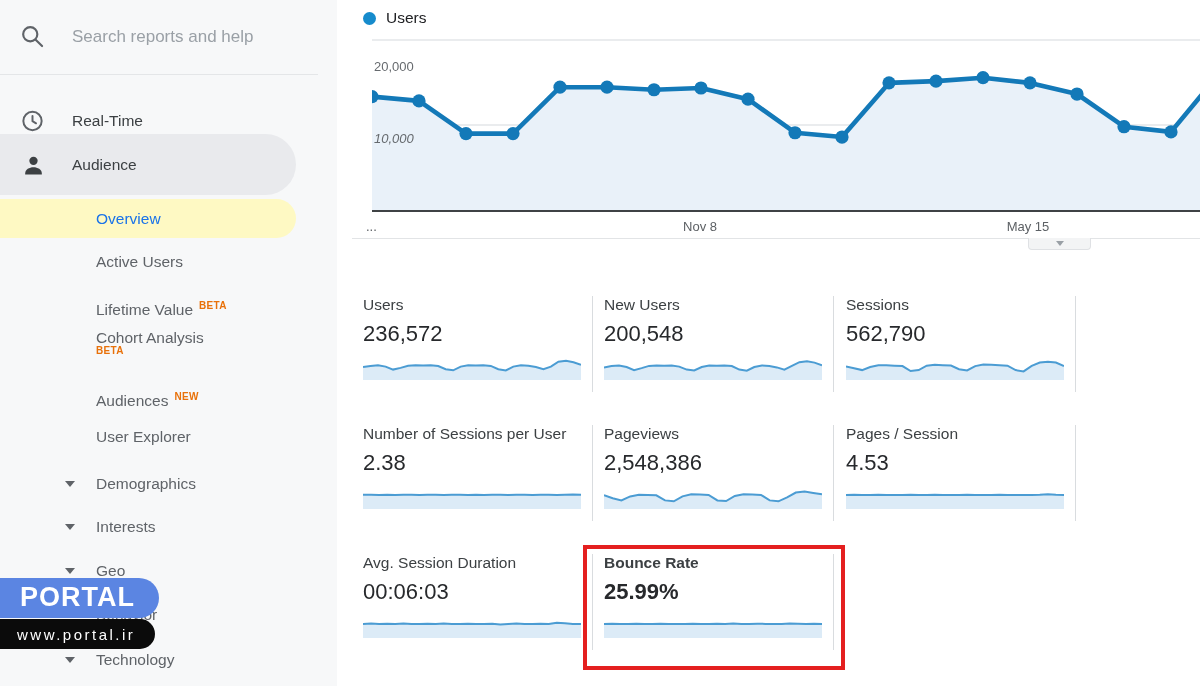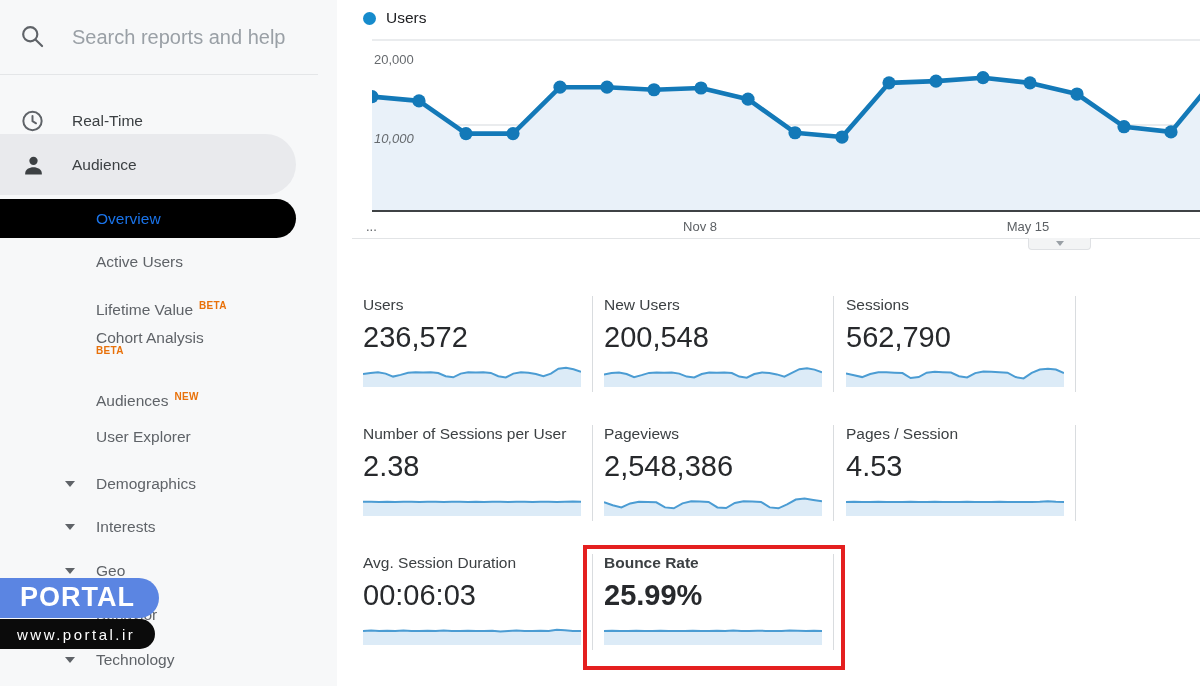--- a/index.html
+++ b/index.html
@@ -8,34 +8,34 @@
     position:relative; width:1200px; height:686px; overflow:hidden;
     font-family:"Liberation Sans", sans-serif; background:#ffffff;
   }
   
   #sidebar { position:absolute; left:0; top:0; width:337px; height:686px; background:#f7f8f9; }
   .search-row { position:absolute; left:0; top:0; width:337px; height:75px; }
   .search-icon { position:absolute; left:19px; top:23px; }
   .search-input {
     position:absolute; left:72px; top:22px; width:230px; height:30px;
     border:none; outline:none; background:transparent;
-    font-family:"Liberation Sans", sans-serif; font-size:20px; color:#3c4043;
+    font-family:"Liberation Sans", sans-serif; font-size:17px; color:#3c4043;
   }
   .search-input::placeholder { color:#9aa0a6; opacity:1; }
   .search-divider { position:absolute; left:0; top:74px; width:318px; height:1px; background:#e4e6e8; }
   .nav-item { position:absolute; left:0; height:28px; display:flex; align-items:center; cursor:pointer;margin-top:18px; }
   .nav-icon { position:absolute; left:20px; top:50%; transform:translateY(-50%); display:flex; }
   .nav-label { position:absolute; left:72px; font-size:15.5px; color:#3c4043; white-space:nowrap; }
   .pill-audience {
     position:absolute; left:0; top:134px; width:296px; height:61px;
     background:#e9eaed; border-radius:0 31px 31px 0;
   }
   .pill-overview {
     position:absolute; left:0; top:199px; width:296px; height:39px;
-    background:#000000; border-radius:0 20px 20px 0; cursor:pointer;
+    background:#fef9c3; border-radius:0 20px 20px 0; cursor:pointer;
   }
   .pill-overview .ov-label {
     position:absolute; left:96px; top:50%; transform:translateY(-50%);
     font-size:15.5px; color:#1a73e8; font-weight:500;
   }
   .subitem { position:absolute; left:96px; height:28px; line-height:28px; font-size:15.5px; color:#5f6368; white-space:nowrap; cursor:pointer; }
   .subitem .tri {
     position:absolute; left:-31px; top:11px; width:0; height:0;
     border-left:5px solid transparent; border-right:5px solid transparent; border-top:6px solid #5f6368;
   }
@@ -53,40 +53,40 @@
     background:#0b0b0b; border-radius:0 16px 16px 0; color:#fff;
     font-size:15px; letter-spacing:2.5px; display:flex; align-items:center; padding:0 20px 0 17px;
   }
   
   #main { position:absolute; left:337px; top:0; width:863px; height:686px; background:#fff; }
   .legend { position:absolute; left:26px; top:9px; display:flex; align-items:center; }
   .legend-dot { width:13px; height:13px; border-radius:50%; background:#168bcc; }
   .legend-label { margin-left:10px; font-size:15.5px; color:#202124; }
   #main-chart { position:absolute; left:35px; top:39px; width:828px; height:172px; }
   .ytick { position:absolute; font-size:13px; color:#666a6e; }
-  .ytick-20k { left:37px; top:52px; }
+  .ytick-20k { left:37px; top:59px; }
   .ytick-10k { left:37px; top:131px;font-style:italic; }
   .axis-line { position:absolute; left:35px; top:210px; width:828px; height:2px; background:#3f4245; }
   .xtick { position:absolute; top:219px; font-size:13px; color:#5d6165; }
   .xtick-start { left:29px; }
   .xtick-mid { left:363px; transform:translateX(-50%); }
   .xtick-right { left:691px; transform:translateX(-50%); }
   .chart-bottom-divider { position:absolute; left:15px; top:238px; width:848px; height:1px; background:#e2e4e6; }
   .expand-tab {
     position:absolute; left:691px; top:238px; width:63px; height:12px;
     background:#f3f4f5; border:1px solid #dfe1e4; border-top:none; border-radius:0 0 4px 4px;
     display:flex; align-items:center; justify-content:center; cursor:pointer;
   }
   .expand-tab .tri-sm {
     width:0; height:0; border-left:4px solid transparent; border-right:4px solid transparent; border-top:5px solid #9aa0a6;
   }
   
   .metric-card { position:absolute; width:218px; cursor:pointer; }
   .metric-label { font-size:15.5px; color:#3c4043; white-space:nowrap; }
-  .metric-value { margin-top:7px; font-size:29px; color:#27292c; }
+  .metric-value { margin-top:7px; font-size:22px; color:#27292c; }
   .metric-spark { margin-top:5px; display:block; }
   .v-divider { position:absolute; width:1px; height:96px; background:#d9dcdf; }
   #highlight-box {
     position:absolute; left:246px; top:545px; width:262px; height:125px;
     border:4px solid #e41f1f; z-index:20; pointer-events:none;
   }
 </style>
 </head>
 <body>
 

